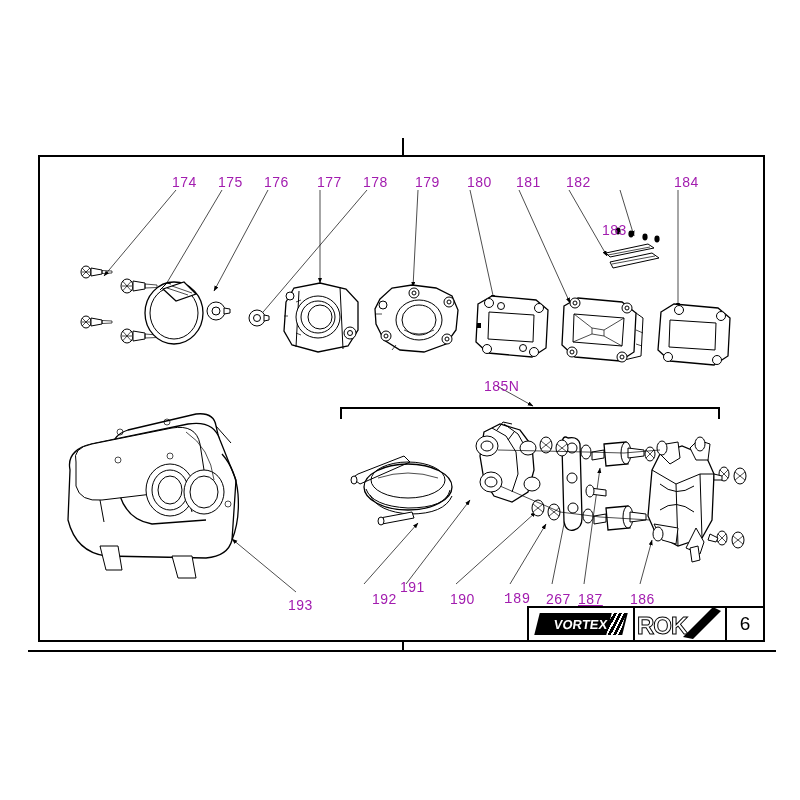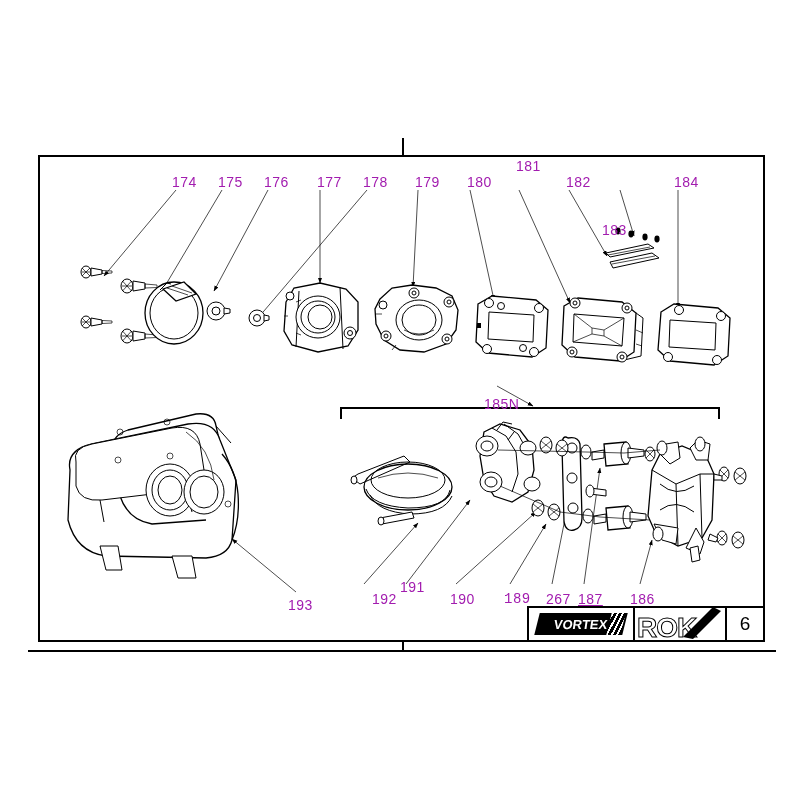--- a/index.html
+++ b/index.html
@@ -17,21 +17,21 @@
   .tb-cell{display:flex;align-items:center;justify-content:center;position:relative;}
   .tb-vortex{flex:0 0 104px;border-right:2px solid #000;}
   .tb-rok{flex:1 1 auto;border-right:2px solid #000;}
   .tb-page{flex:0 0 36px;font-size:19px;}
 
   .vortex-logo{width:88px;height:22px;background:#000;position:relative;overflow:hidden;display:flex;align-items:center;justify-content:center;transform:skewX(-14deg);}
   .vortex-logo span{color:#fff;font-size:13px;font-weight:bold;letter-spacing:0px;font-family:"Liberation Sans",sans-serif;transform:skewX(6deg);}
   .vortex-logo::after{content:"";position:absolute;right:2px;top:0;width:14px;height:100%;background:repeating-linear-gradient(105deg,#fff 0 2px,#000 2px 5px);}
 
   .rok-wrap{position:relative;width:86px;height:30px;}
-  .rok-text{position:absolute;left:0;top:3px;font-size:28px;font-weight:bold;letter-spacing:-1px;-webkit-text-stroke:1px #000;color:#fff;font-family:"Liberation Sans",sans-serif;}
+  .rok-text{position:absolute;left:0;top:3px;font-size:24px;font-weight:bold;letter-spacing:-1px;-webkit-text-stroke:1px #000;color:#fff;font-family:"Liberation Sans",sans-serif;}
   .rok-slash{position:absolute;left:44px;top:-2px;width:40px;height:34px;}
 
   .bracket{position:absolute;left:340px;top:407px;width:380px;height:12px;border-top:2px solid #000;border-left:2px solid #000;border-right:2px solid #000;box-sizing:border-box;}
 
   svg.art{position:absolute;left:0;top:0;width:800px;height:800px;overflow:visible;pointer-events:none;}
   svg.art *{vector-effect:non-scaling-stroke;}
   .ln{stroke:#000;stroke-width:1;fill:none;}
   .ln2{stroke:#000;stroke-width:1.3;fill:none;}
   .thin{stroke:#000;stroke-width:.7;fill:none;}
   .fillw{fill:#fff;stroke:#000;stroke-width:1;}
@@ -341,26 +341,26 @@
     </g>
   </svg>
 
   <div class="lbl" style="left:172px;top:175px;">174</div>
   <div class="lbl" style="left:218px;top:175px;">175</div>
   <div class="lbl" style="left:264px;top:175px;">176</div>
   <div class="lbl" style="left:317px;top:175px;">177</div>
   <div class="lbl" style="left:363px;top:175px;">178</div>
   <div class="lbl" style="left:415px;top:175px;">179</div>
   <div class="lbl" style="left:467px;top:175px;">180</div>
-  <div class="lbl" style="left:516px;top:159px;">181</div>
+  <div class="lbl" style="left:516px;top:175px;">181</div>
   <div class="lbl" style="left:566px;top:175px;">182</div>
   <div class="lbl" style="left:602px;top:175px;margin-top:48px;">183</div>
   <div class="lbl" style="left:674px;top:175px;">184</div>
 
-  <div class="lbl" style="left:484px;top:379px;margin-top:18px;">185N</div>
+  <div class="lbl" style="left:484px;top:379px;">185N</div>
 
   <div class="lbl" style="left:630px;top:592px;">186</div>
   <div class="lbl" style="left:578px;top:592px;text-decoration:underline;">187</div>
   <div class="lbl" style="left:546px;top:592px;">267</div>
   <div class="lbl" style="left:504px;top:592px;font-family:Liberation Mono, monospace;">189</div>
   <div class="lbl" style="left:450px;top:592px;">190</div>
   <div class="lbl" style="left:400px;top:580px;">191</div>
   <div class="lbl" style="left:357px;top:592px;margin-left:15px;">192</div>
   <div class="lbl" style="left:288px;top:598px;">193</div>
 

